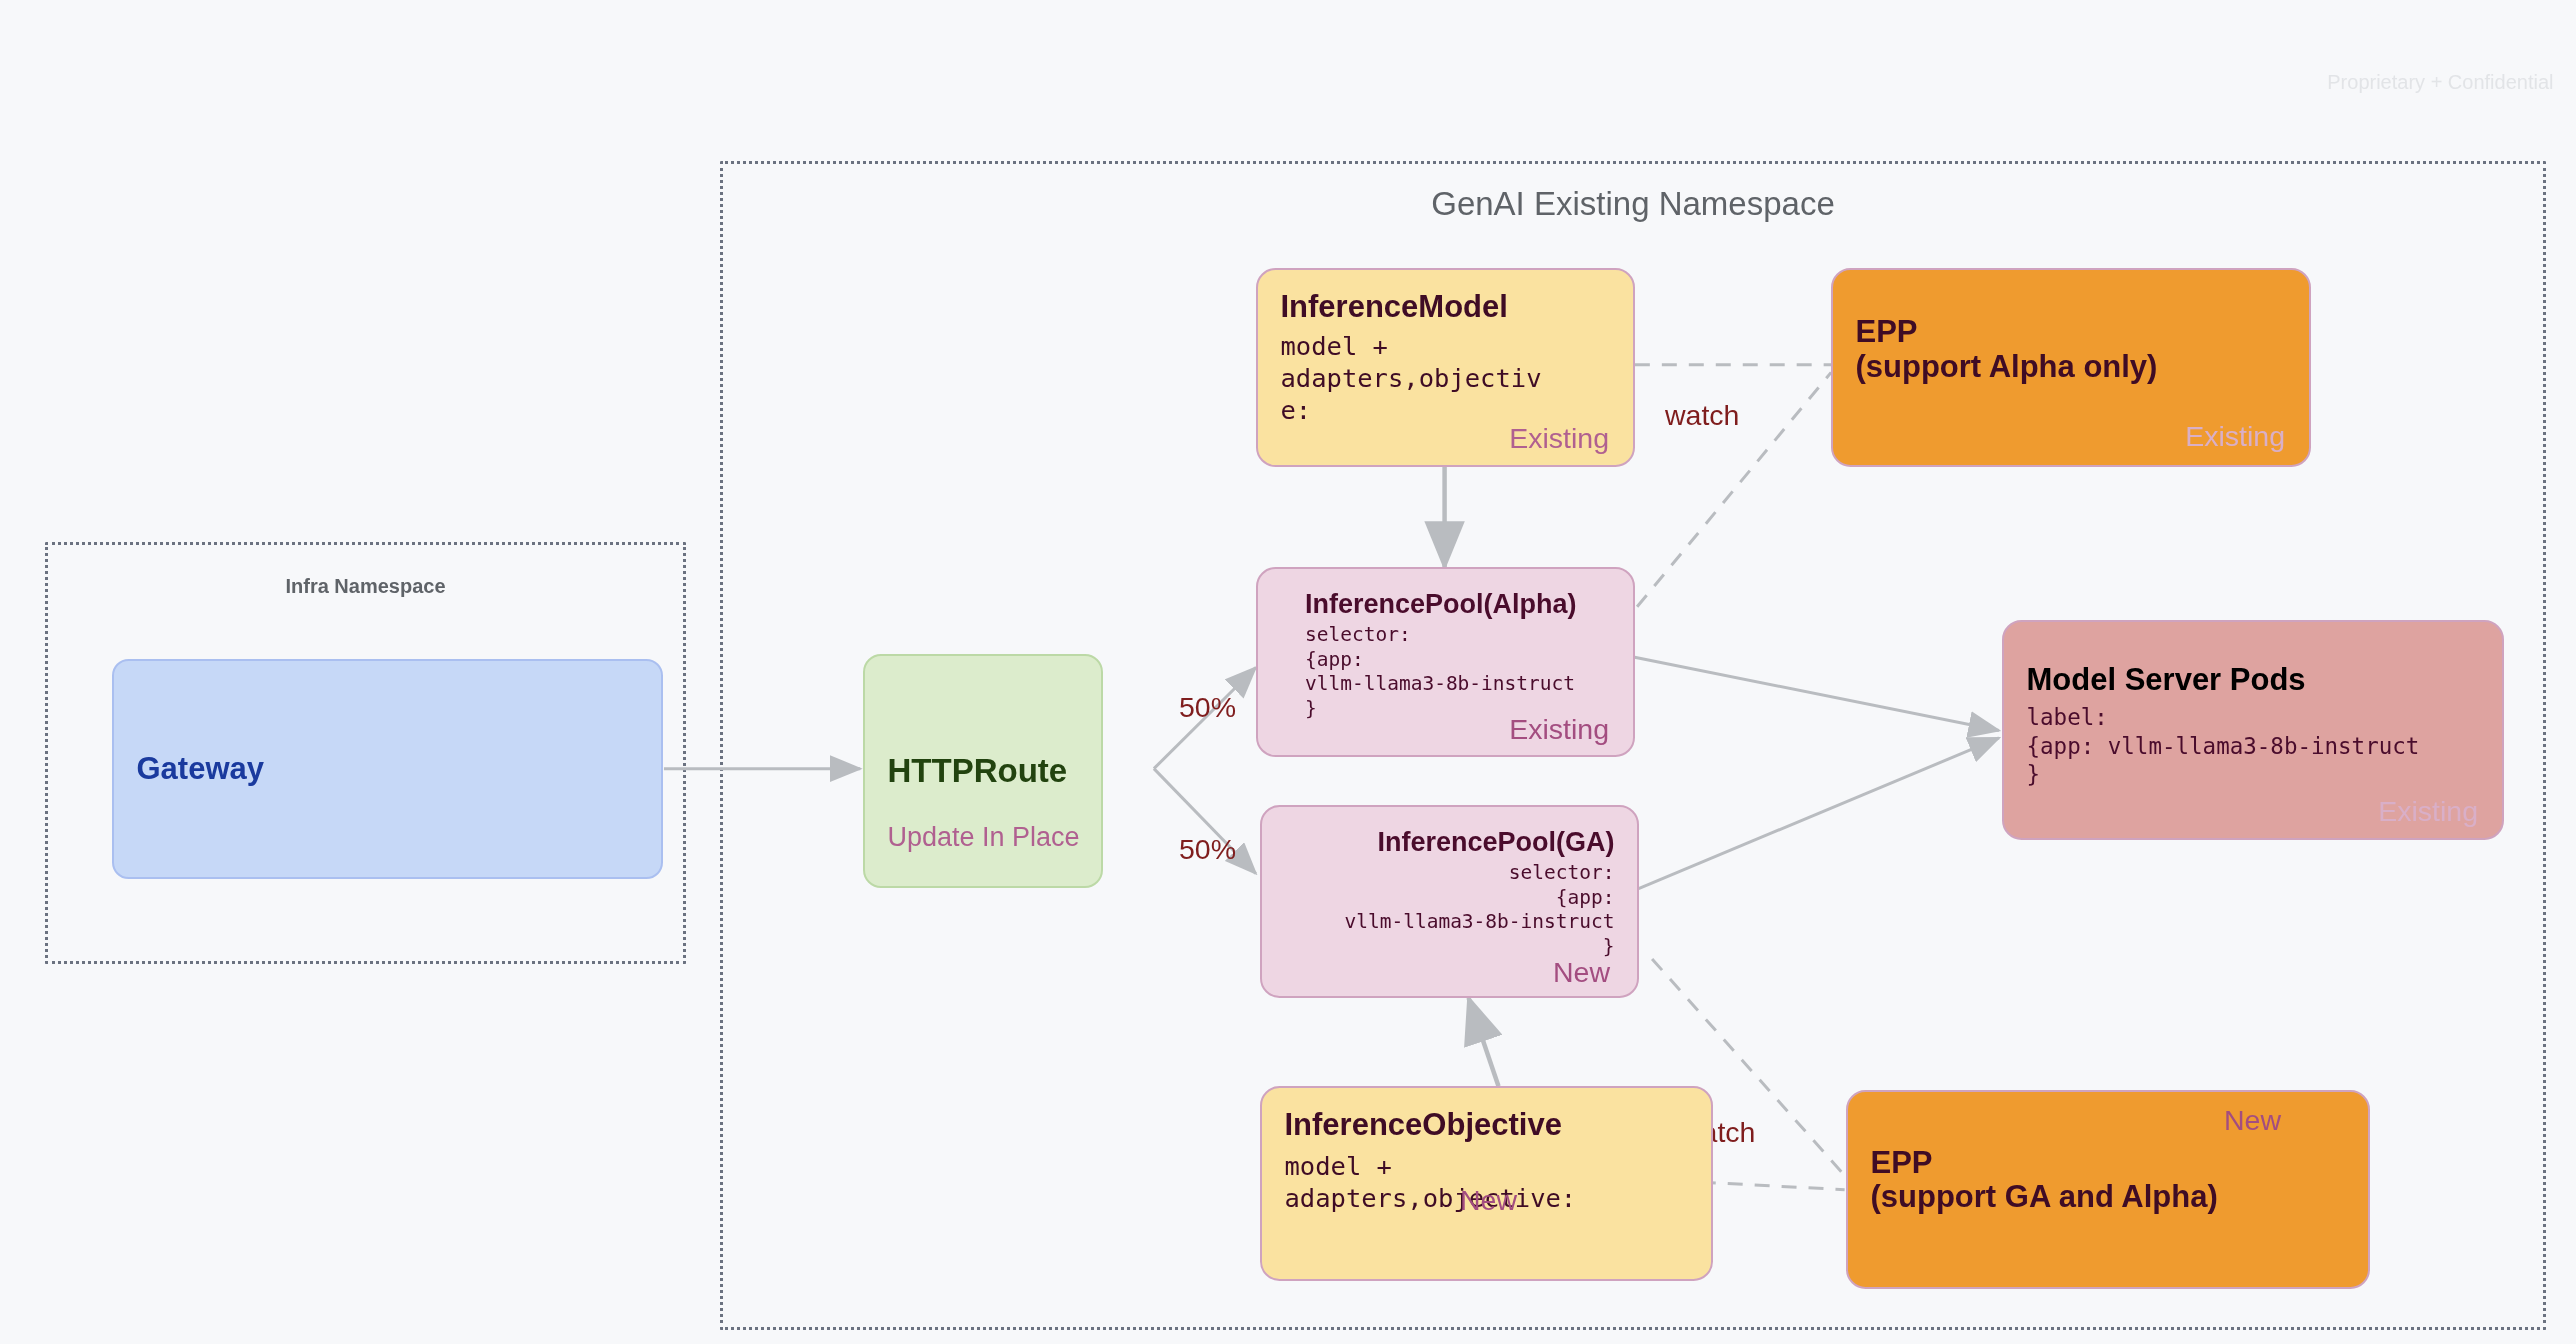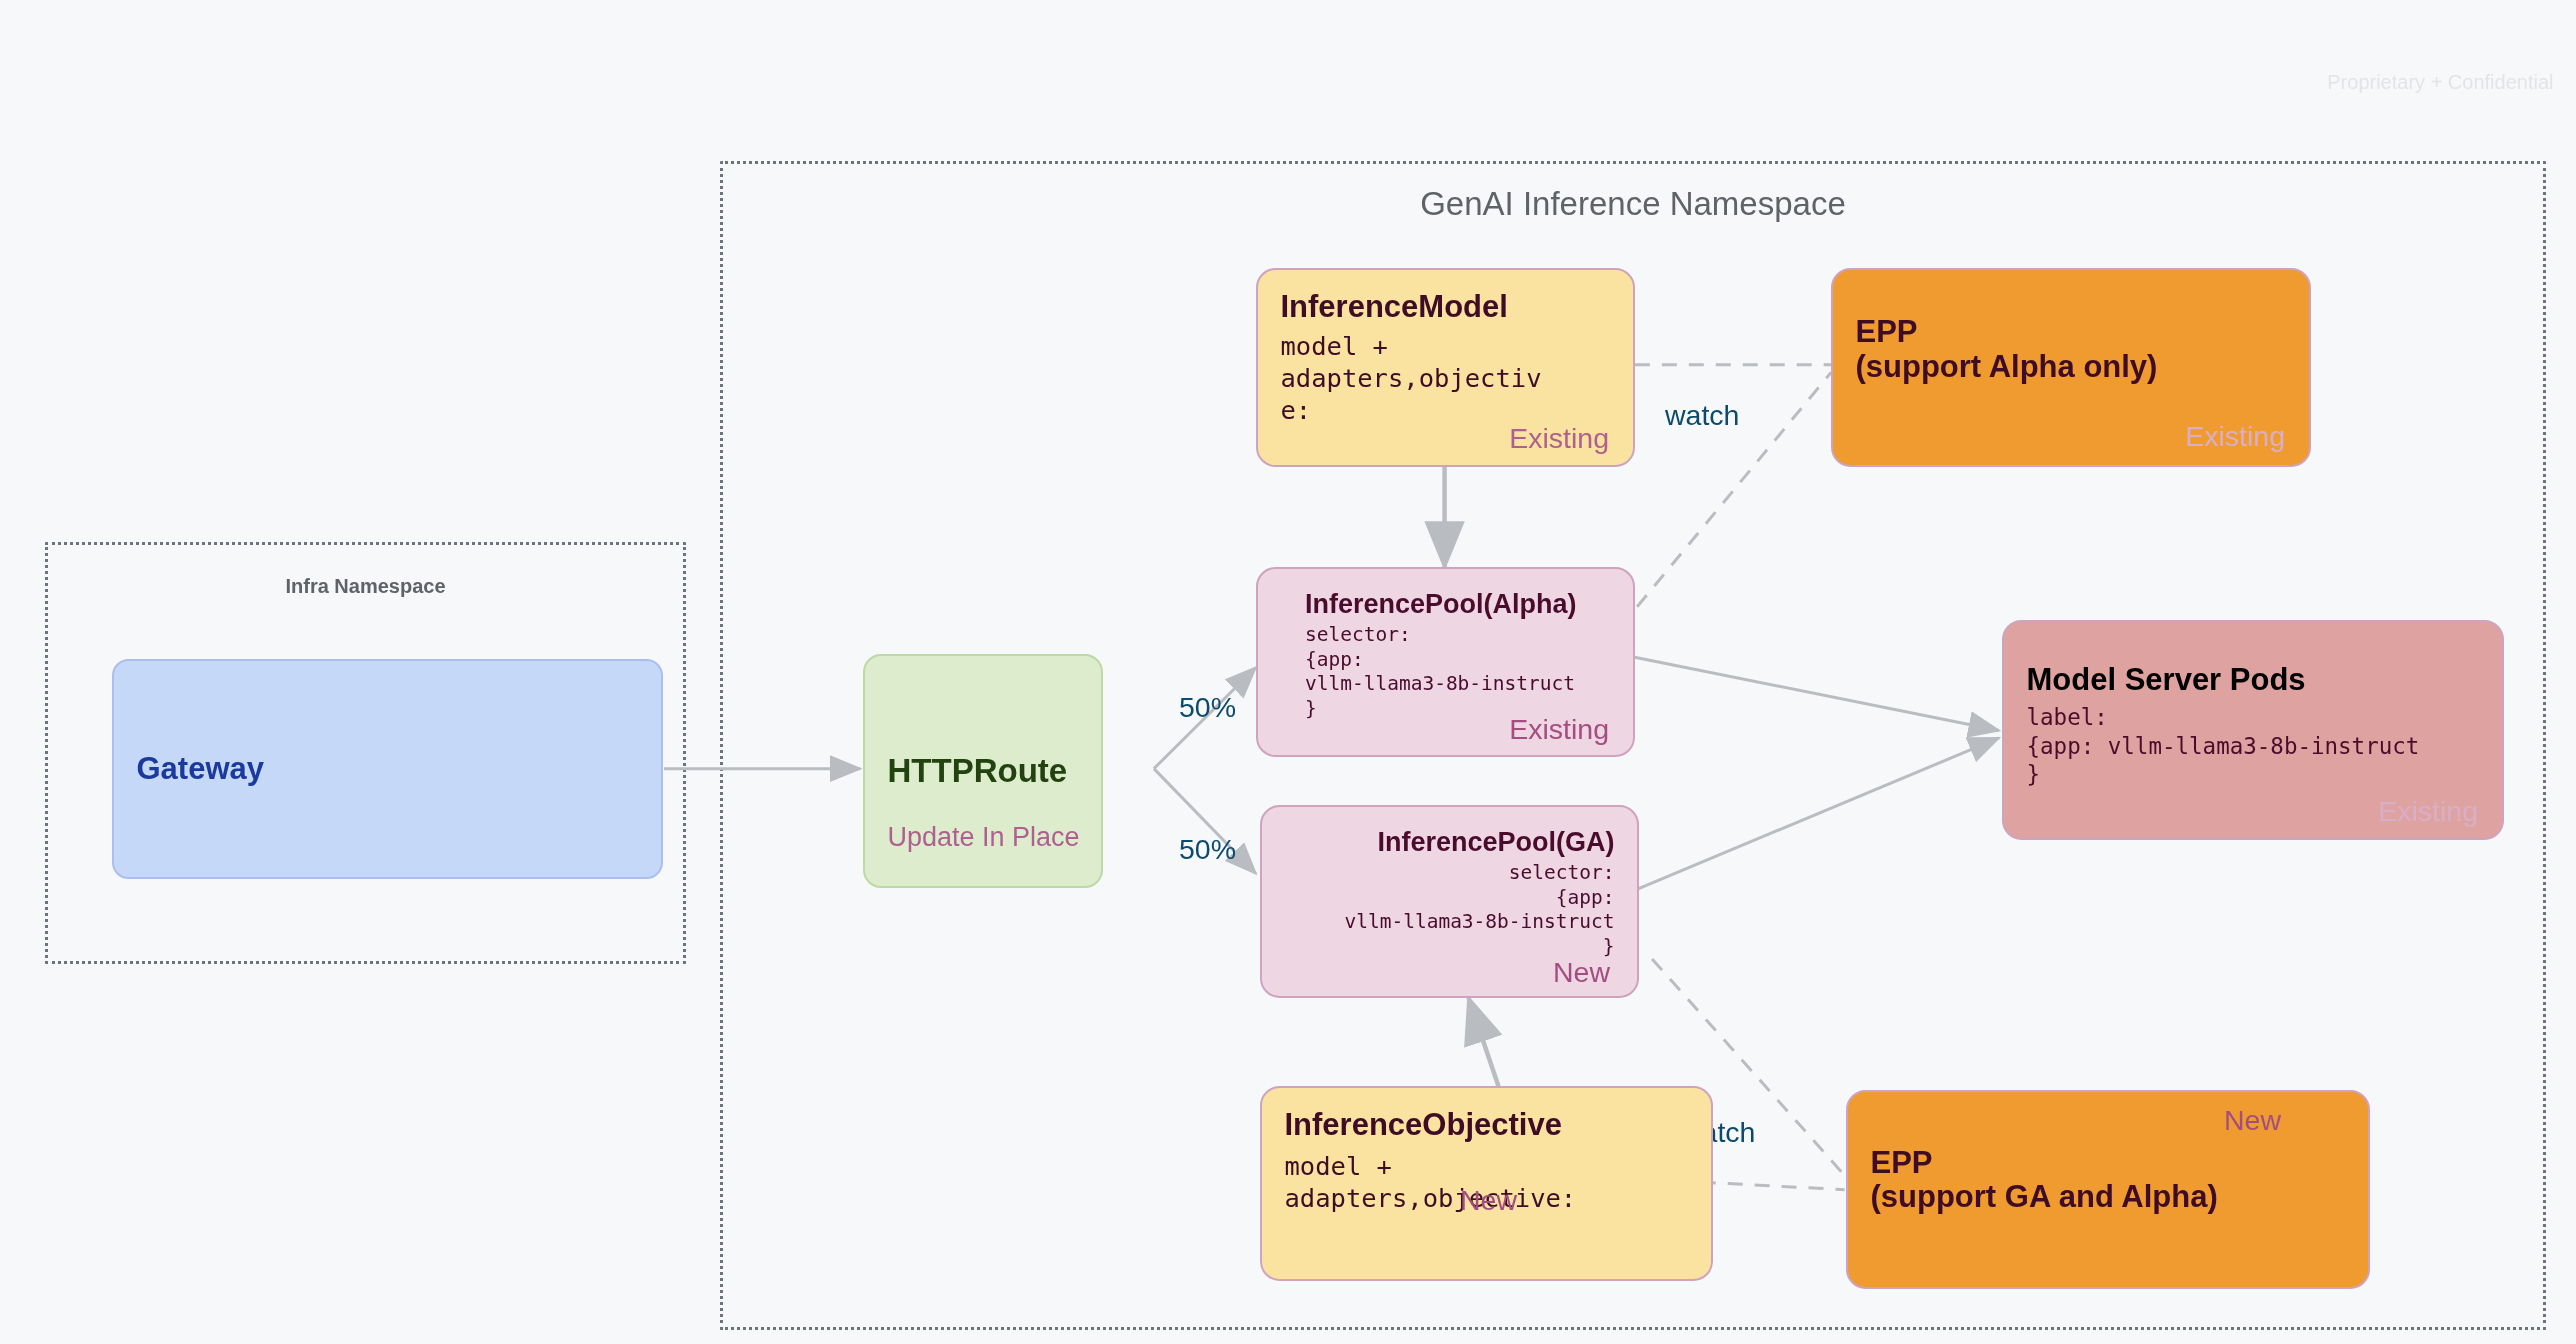--- a/index.html
+++ b/index.html
@@ -98,42 +98,42 @@
   .n-rose { background: #dea3a0; }
   .n-rose .node-title { color: #000000; }
   .n-rose .node-sub   { color: #4a0c2c; }
 
   .badge-pink  { color: #b06090; }
   .badge-plum  { color: #a34d80; }
   .badge-light { color: #d9afc8; }
 
   .edge-label {
     position: absolute;
-    color: #0c4a6e;
+    color: #7f1d1d;
     white-space: nowrap;
   }
   .confidential {
     position: absolute;
     color: #e2e4e7;
     font-size: 20px;
     white-space: nowrap;
   }
 </style>
 </head>
 <body>
 
 <div id="canvas">
 
   <div class="confidential" style="right:22.5px; top:71px;">Proprietary + Confidential</div>
 
   <div class="ns" style="left:45px; top:542px; width:641px; height:422px;"></div>
   <div class="ns-title title-sm" style="left:45px; top:575px; width:641px; text-align:center;">Infra Namespace</div>
 
   <div class="ns" style="left:720px; top:161px; width:1826px; height:1169px;"></div>
-  <div class="ns-title title-big" style="left:720px; top:185px; width:1826px; text-align:center;">GenAI Inference Namespace</div>
+  <div class="ns-title title-big" style="left:720px; top:185px; width:1826px; text-align:center;">GenAI Existing Namespace</div>
 
   <svg id="edges" viewBox="0 0 3438 1794">
     <defs>
       <marker id="arrow" markerWidth="11" markerHeight="9" refX="10.2" refY="4.5" orient="auto" markerUnits="strokeWidth">
         <path d="M0,0 L11,4.5 L0,9 z" fill="#b9bcc0"></path>
       </marker>
     </defs>
 
     <path d="M886,1026 L1148,1026" stroke="#b9bcc0" stroke-width="4" fill="none" marker-end="url(#arrow)"></path>
 

